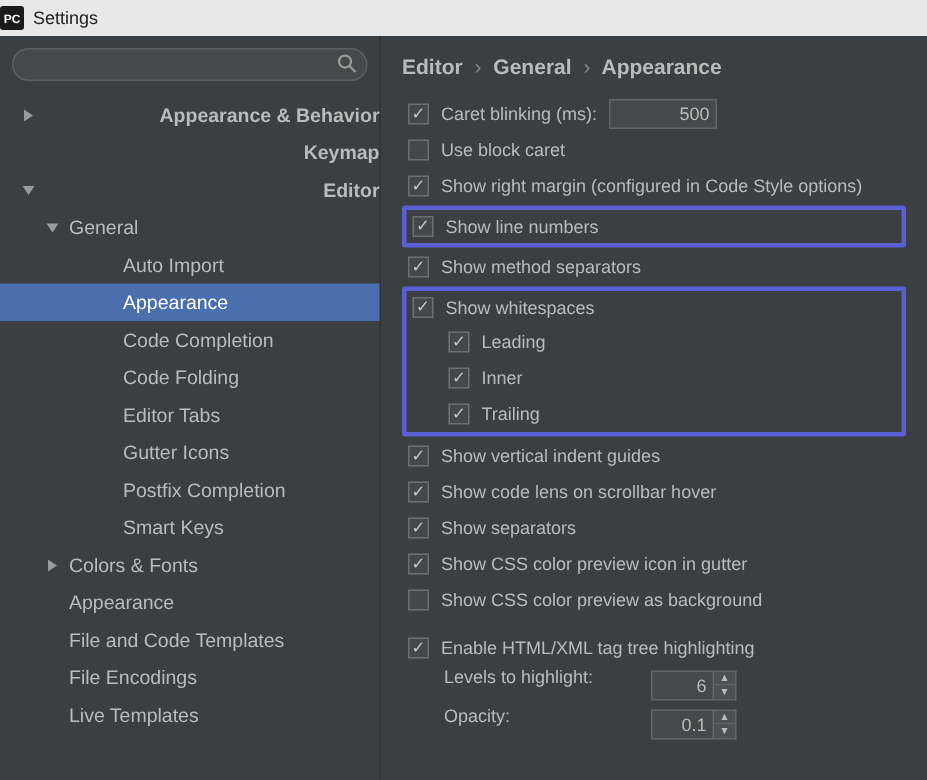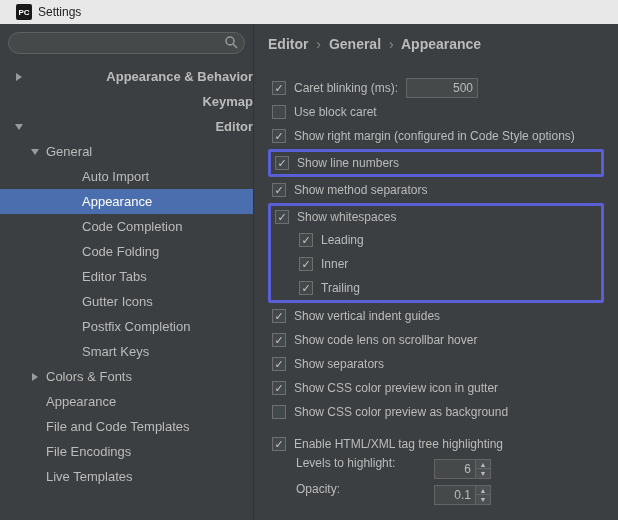--- a/index.html
+++ b/index.html
@@ -12,21 +12,21 @@
     height: 520px;
     overflow: hidden;
     user-select: none;
   }
   .titlebar {
     height: 24px;
     background: #e8e8e8;
     color: #222;
     display: flex;
     align-items: center;
-    padding: 0 16px;
+    padding: 0 0;
     gap: 6px;
     font-size: 12px;
   }
   .pc-icon {
     width: 16px; height: 16px;
     background: #1a1a1a;
     color: #fff;
     font-size: 8px;
     font-weight: bold;
     display: flex;
@@ -97,21 +97,21 @@
   .indent2 { padding-left: 82px; }
   .content {
     flex: 1;
     padding: 12px 14px;
     overflow: hidden;
   }
   .breadcrumb {
     font-size: 14px;
     font-weight: bold;
     color: #bbbbbb;
-    margin-bottom: 24px;
+    margin-bottom: 12px;
   }
   .breadcrumb .sep { color: #888; margin: 0 4px; font-weight: normal; }
   .opt-list { display: flex; flex-direction: column; gap: 0px; }
   .opt-row {
     display: flex;
     align-items: center;
     height: 24px;
     gap: 8px;
     padding-left: 4px;
   }

